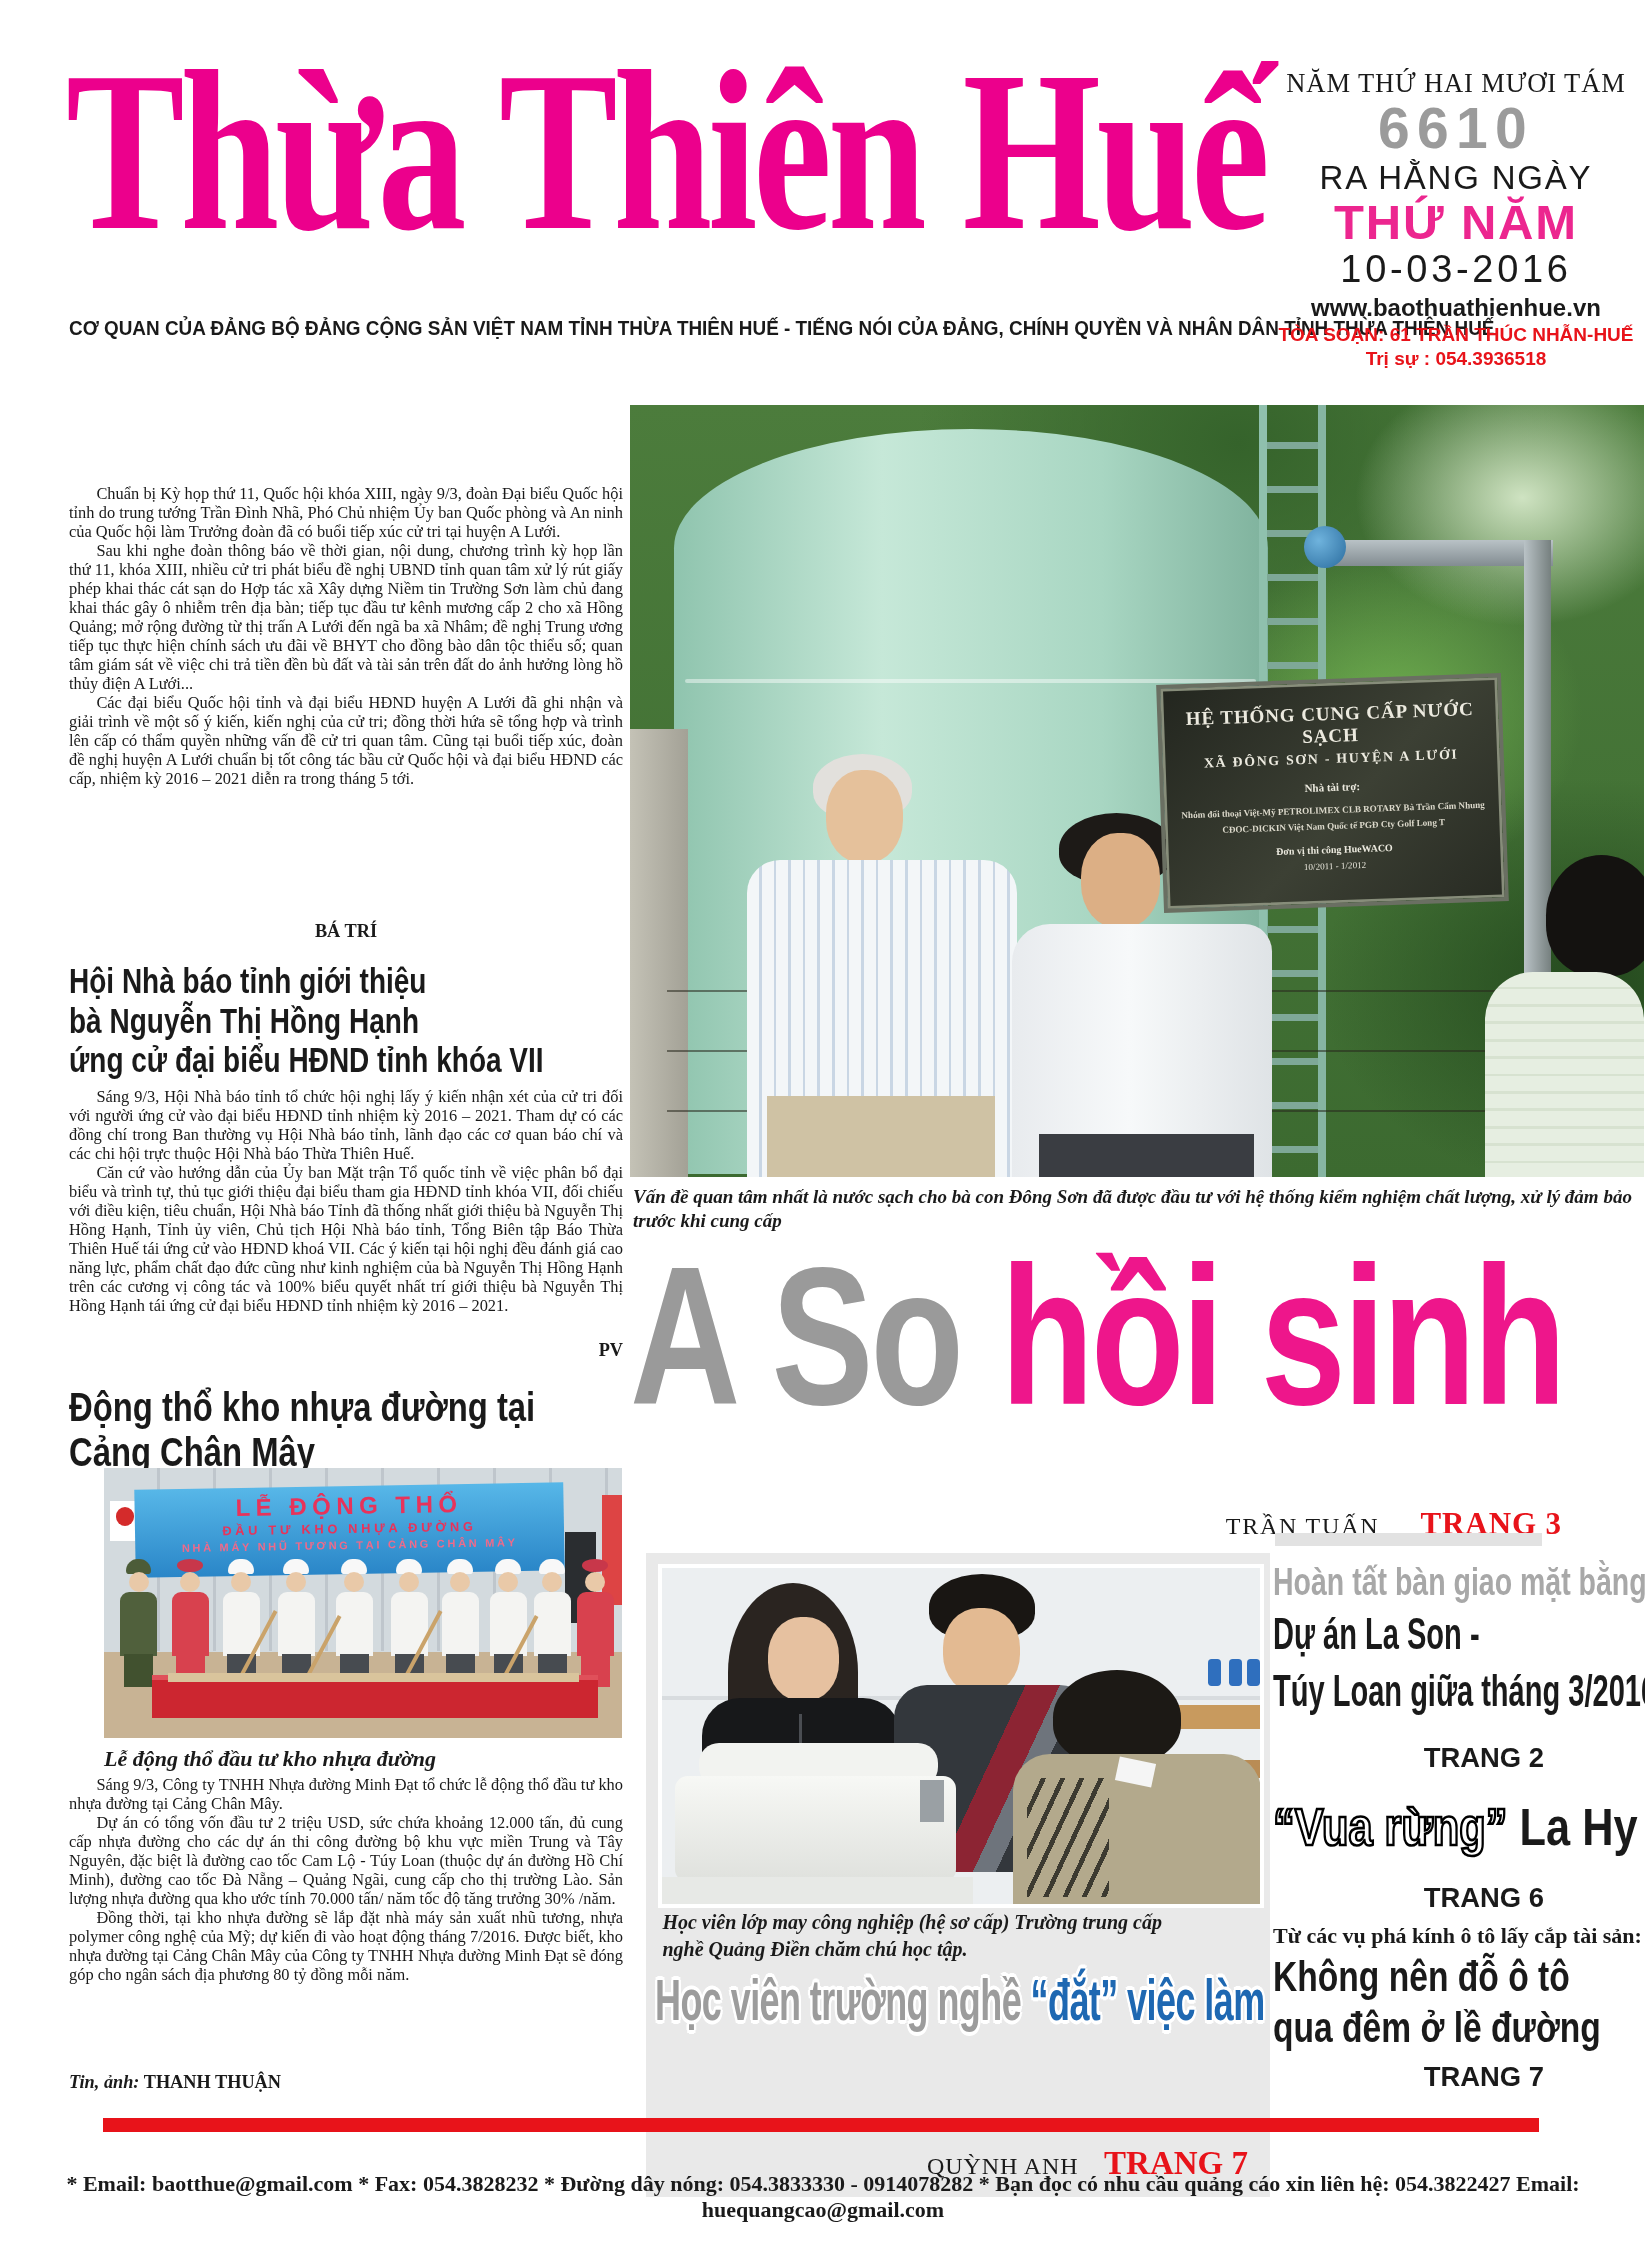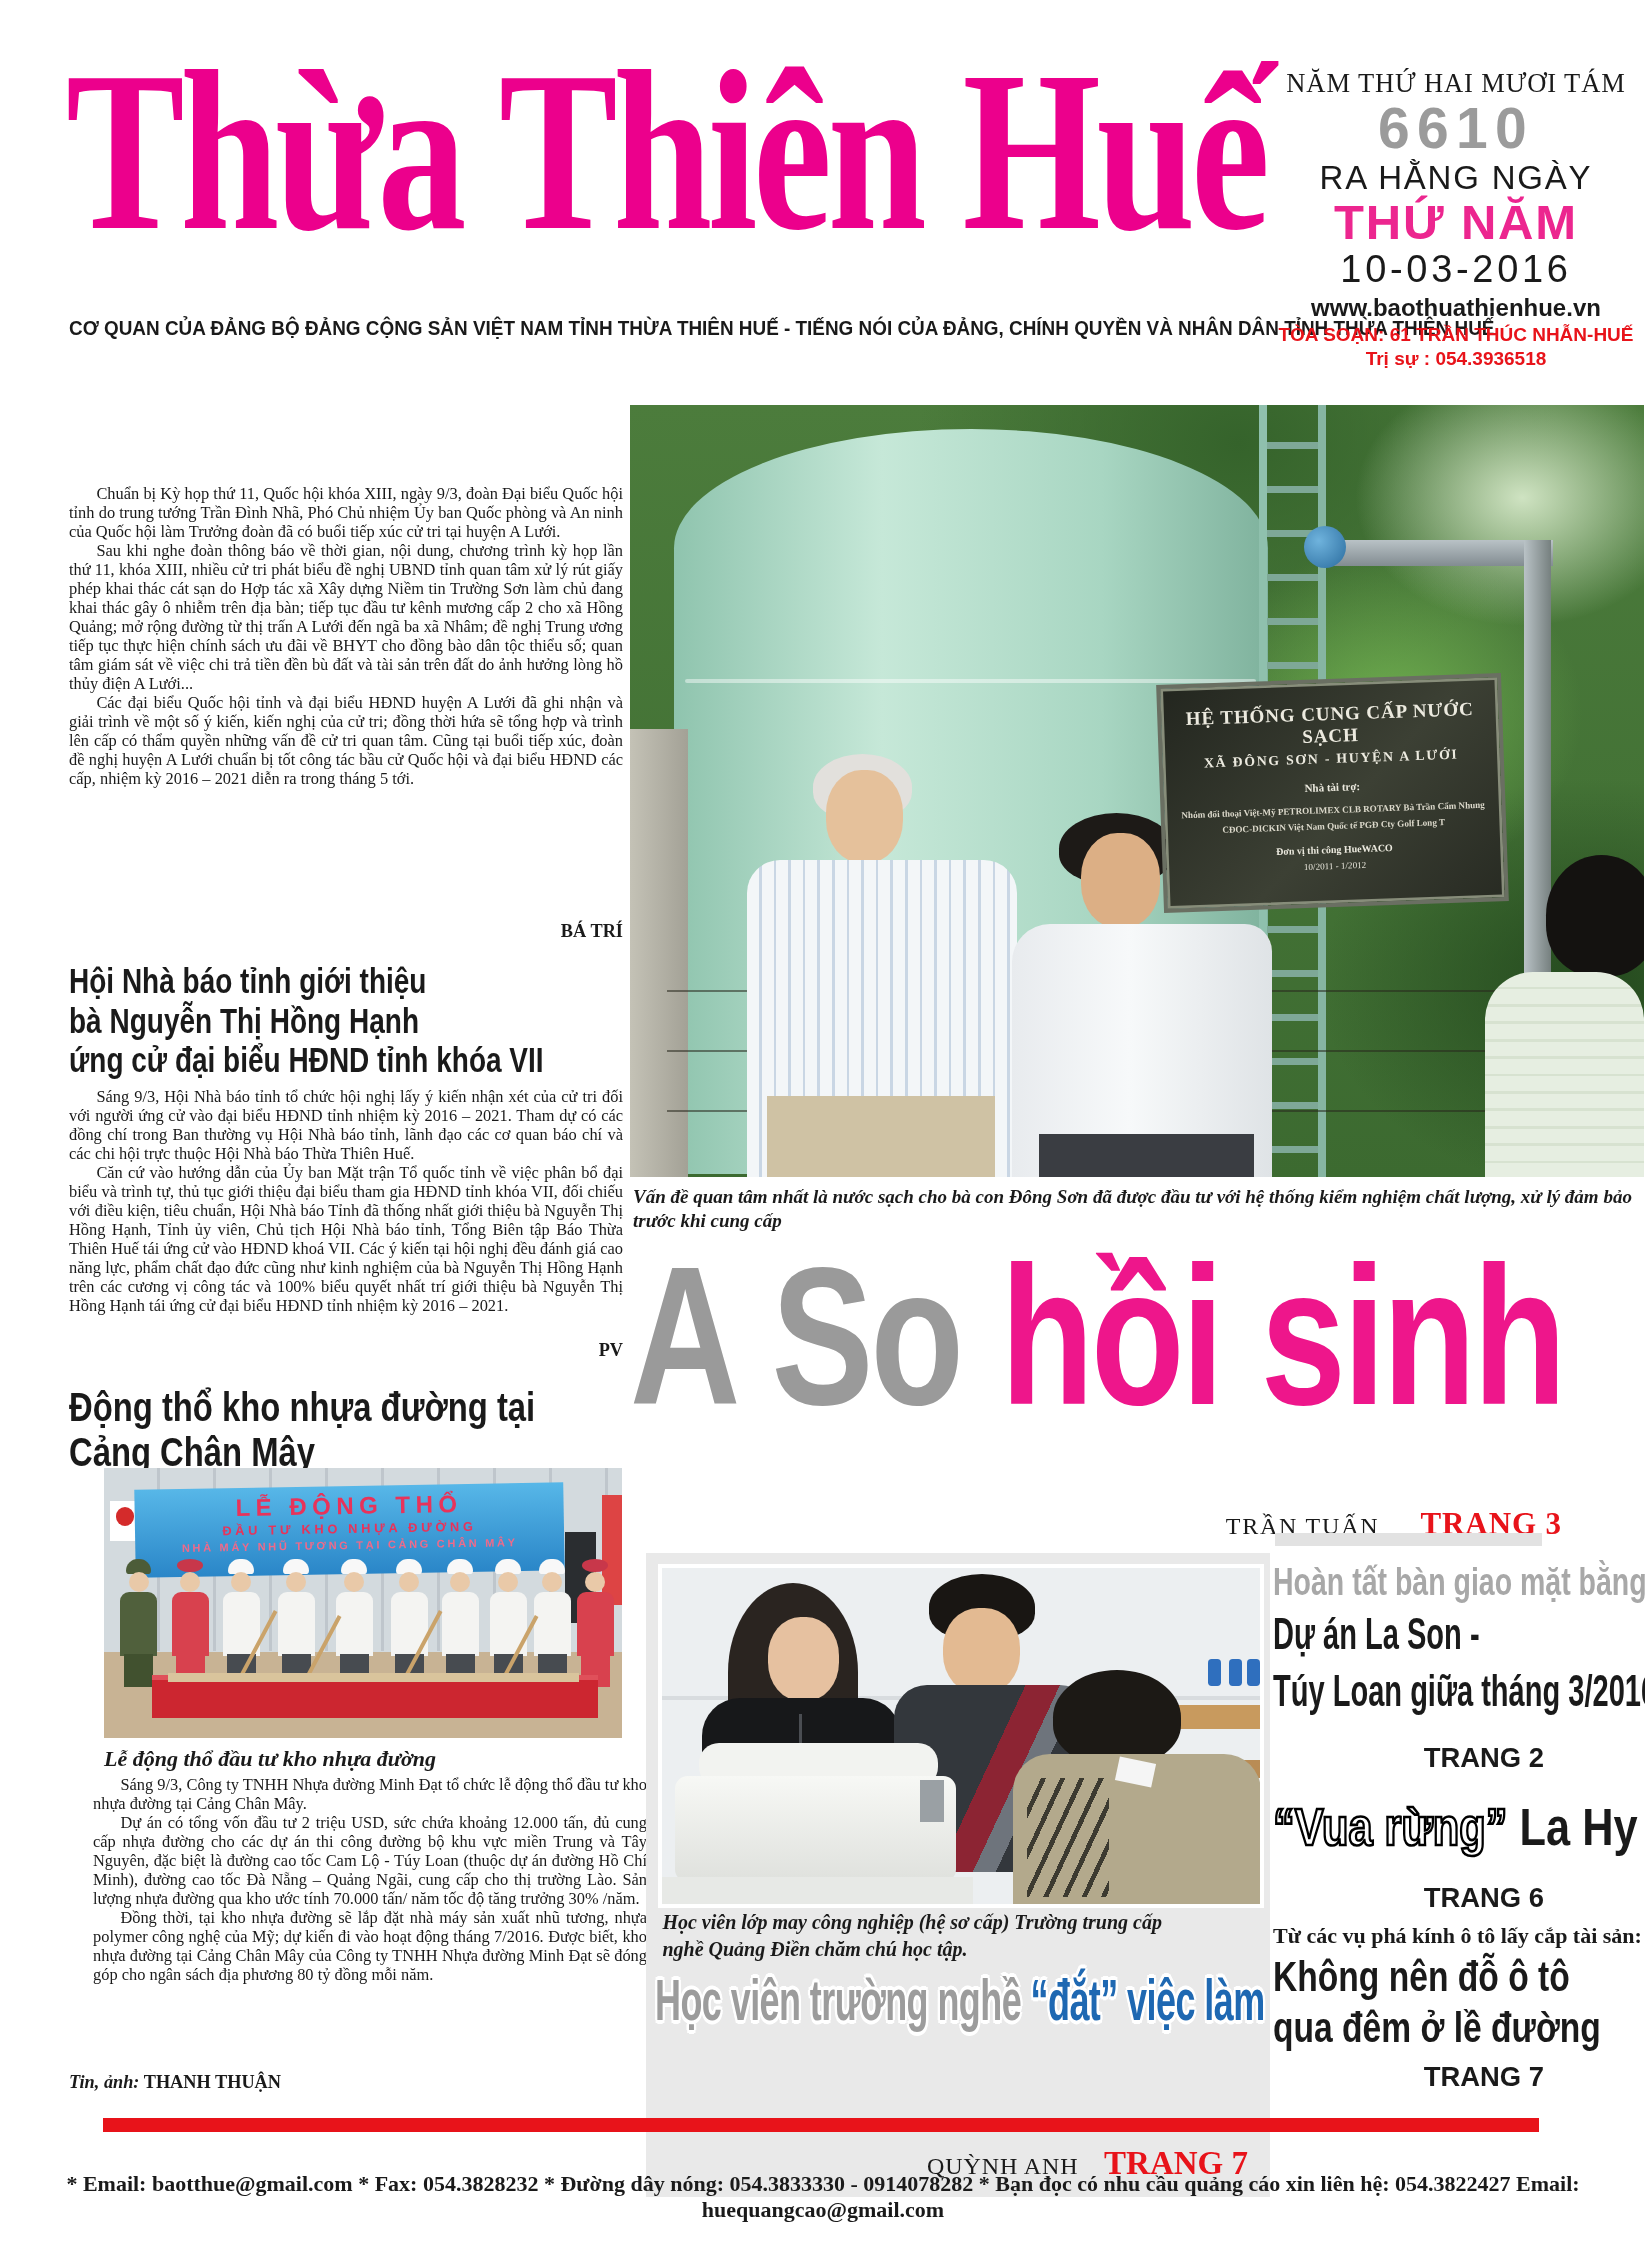--- a/index.html
+++ b/index.html
@@ -185,21 +185,21 @@
     <div class="info-web">www.baothuathienhue.vn</div>
     <div class="info-addr">TÒA SOẠN: 61 TRẦN THÚC NHẪN-HUẾ</div>
     <div class="info-phone">Trị sự : 054.3936518</div>
   </div>
 
   <div class="body-text" style="top:484px; height:429px;">
     <p>Chuẩn bị Kỳ họp thứ 11, Quốc hội khóa XIII, ngày 9/3, đoàn Đại biểu Quốc hội tỉnh do trung tướng Trần Đình Nhã, Phó Chủ nhiệm Ủy ban Quốc phòng và An ninh của Quốc hội làm Trưởng đoàn đã có buổi tiếp xúc cử tri tại huyện A Lưới.</p>
     <p>Sau khi nghe đoàn thông báo về thời gian, nội dung, chương trình kỳ họp lần thứ 11, khóa XIII, nhiều cử tri phát biểu đề nghị UBND tỉnh quan tâm xử lý rút giấy phép khai thác cát sạn do Hợp tác xã Xây dựng Niềm tin Trường Sơn làm chủ đang khai thác gây ô nhiễm trên địa bàn; tiếp tục đầu tư kênh mương cấp 2 cho xã Hồng Quảng; mở rộng đường từ thị trấn A Lưới đến ngã ba xã Nhâm; đề nghị Trung ương tiếp tục thực hiện chính sách ưu đãi về BHYT cho đồng bào dân tộc thiểu số; quan tâm giám sát về việc chi trả tiền đền bù đất và tài sản trên đất do ảnh hưởng lòng hồ thủy điện A Lưới...</p>
     <p>Các đại biểu Quốc hội tỉnh và đại biểu HĐND huyện A Lưới đã ghi nhận và giải trình về một số ý kiến, kiến nghị của cử tri; đồng thời hứa sẽ tổng hợp và trình lên cấp có thẩm quyền những vấn đề cử tri quan tâm. Cũng tại buổi tiếp xúc, đoàn đề nghị huyện A Lưới chuẩn bị tốt công tác bầu cử Quốc hội và đại biểu HĐND các cấp, nhiệm kỳ 2016 – 2021 diễn ra trong tháng 5 tới.</p>
   </div>
-  <div class="byline" style="left:69px; top:921px; width:554px; text-align:right;">BÁ TRÍ</div>
+  <div class="byline" style="left:69px; top:921px; width:554px; text-align:center;">BÁ TRÍ</div>
 
   <div class="lcol-head a2-head" style="top:961px;">
     <span class="cond">Hội Nhà báo tỉnh giới thiệu</span>
     <span class="cond">bà Nguyễn Thị Hồng Hạnh</span>
     <span class="cond">ứng cử đại biểu HĐND tỉnh khóa VII</span>
   </div>
   <div class="body-text" style="top:1087px; height:272px;">
     <p>Sáng 9/3, Hội Nhà báo tỉnh tổ chức hội nghị lấy ý kiến nhận xét của cử tri đối với người ứng cử vào đại biểu HĐND tỉnh nhiệm kỳ 2016 – 2021. Tham dự có các đồng chí trong Ban thường vụ Hội Nhà báo tỉnh, lãnh đạo các cơ quan báo chí và các chi hội trực thuộc Hội Nhà báo Thừa Thiên Huế.</p>
     <p>Căn cứ vào hướng dẫn của Ủy ban Mặt trận Tổ quốc tỉnh về việc phân bổ đại biểu và trình tự, thủ tục giới thiệu đại biểu tham gia HĐND tỉnh khóa VII, đối chiếu với điều kiện, tiêu chuẩn, Hội Nhà báo Tỉnh đã thống nhất giới thiệu bà Nguyễn Thị Hồng Hạnh, Tỉnh ủy viên, Chủ tịch Hội Nhà báo tỉnh, Tổng Biên tập Báo Thừa Thiên Huế tái ứng cử vào HĐND khoá VII. Các ý kiến tại hội nghị đều đánh giá cao năng lực, phẩm chất đạo đức cũng như kinh nghiệm của bà Nguyễn Thị Hồng Hạnh trên các cương vị công tác và 100% biểu quyết nhất trí giới thiệu bà Nguyễn Thị Hồng Hạnh tái ứng cử đại biểu HĐND tỉnh nhiệm kỳ 2016 – 2021.</p>
   </div>
@@ -282,21 +282,21 @@
       </div>
     <div class="gb-shovel" style="left:146px; top:137px;"></div>
     <div class="gb-shovel" style="left:210px; top:142px;"></div>
     <div class="gb-shovel" style="left:311px; top:137px;"></div>
     <div class="gb-shovel" style="left:407px; top:142px;"></div>
     <div class="gb-trough"></div>
     <div class="gb-sand"></div>
   </div>
   <div class="caption gb-caption">Lễ động thổ đầu tư kho nhựa đường</div>
 
-  <div class="body-text" style="top:1775px; height:294px;margin-left:24px;">
+  <div class="body-text" style="top:1775px; height:294px;">
     <p>Sáng 9/3, Công ty TNHH Nhựa đường Minh Đạt tổ chức lễ động thổ đầu tư kho nhựa đường tại Cảng Chân Mây.</p>
     <p>Dự án có tổng vốn đầu tư 2 triệu USD, sức chứa khoảng 12.000 tấn, đủ cung cấp nhựa đường cho các dự án thi công đường bộ khu vực miền Trung và Tây Nguyên, đặc biệt là đường cao tốc Cam Lộ - Túy Loan (thuộc dự án đường Hồ Chí Minh), đường cao tốc Đà Nẵng – Quảng Ngãi, cung cấp cho thị trường Lào. Sản lượng nhựa đường qua kho ước tính 70.000 tấn/ năm tốc độ tăng trưởng 30% /năm.</p>
     <p>Đồng thời, tại kho nhựa đường sẽ lắp đặt nhà máy sản xuất nhũ tương, nhựa polymer công nghệ của Mỹ; dự kiến đi vào hoạt động tháng 7/2016. Được biết, kho nhựa đường tại Cảng Chân Mây của Công ty TNHH Nhựa đường Minh Đạt sẽ đóng góp cho ngân sách địa phương 80 tỷ đồng mỗi năm.</p>
   </div>
   <div class="byline" style="left:69px; top:2072px; width:554px; text-align:left;">
     <span class="byline-prefix">Tin, ảnh:</span>
     <span>THANH THUẬN</span>
   </div>
 
   <div class="photo mp">

